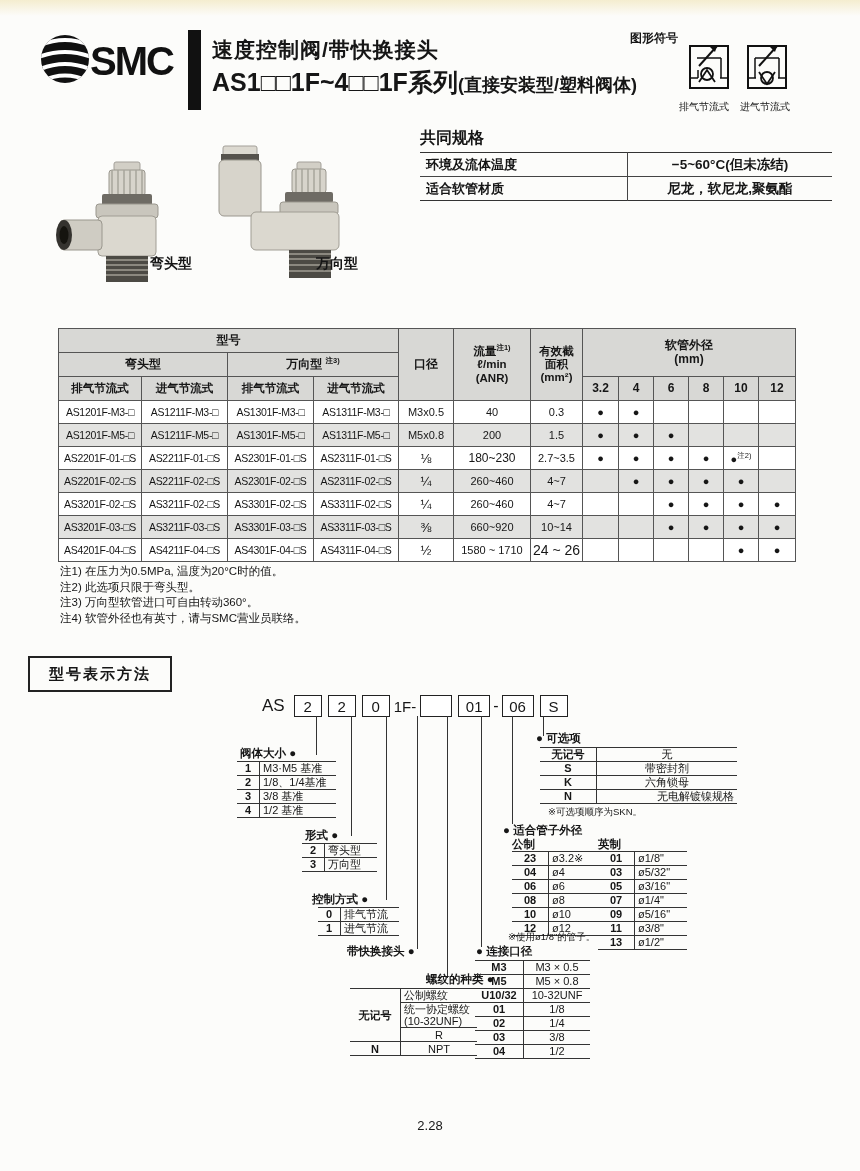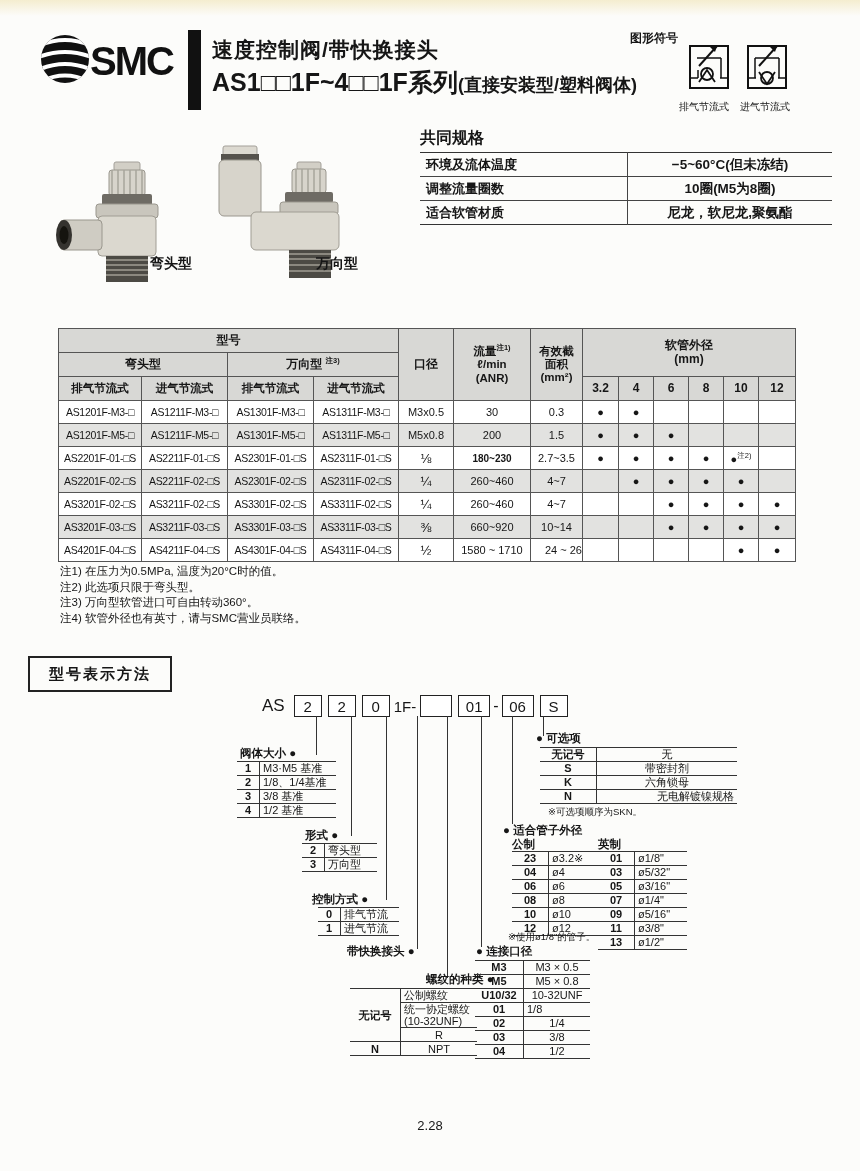--- a/index.html
+++ b/index.html
@@ -151,24 +151,20 @@
 <div class="prod-label" style="left:316px;top:255px;">万向型</div>
 
 <div class="cs-title">共同规格</div>
 <table class="cs-table">
     <tbody id="cs-body">
       <tr>
         <td class="k">环境及流体温度</td>
         <td class="v">−5~60°C(但未冻结)</td>
       </tr>
       <tr>
-        <td class="k">调整流量圈数</td>
-        <td class="v">10圈(M5为8圈)</td>
-      </tr>
-      <tr>
         <td class="k">适合软管材质</td>
         <td class="v">尼龙，软尼龙,聚氨酯</td>
       </tr>
     </tbody>
   </table>
 
 <table class="main-table">
   <colgroup>
     <col style="width:83px">
       <col style="width:86px">
@@ -221,21 +217,21 @@
         <th>12</th>
       </tr>
   </thead>
   <tbody id="mt-body">
       <tr>
         <td class="model">AS1201F-M3-□</td>
         <td class="model">AS1211F-M3-□</td>
         <td class="model">AS1301F-M3-□</td>
         <td class="model">AS1311F-M3-□</td>
         <td class="port">M3x0.5</td>
-        <td style="font-size: 11px;">30</td>
+        <td style="font-size: 11px;">40</td>
         <td style="font-size: 11px;">0.3</td>
         <td><span class="dot">●</span></td>
         <td><span class="dot">●</span></td>
         <td></td>
         <td></td>
         <td></td>
         <td></td>
       </tr>
       <tr class="alt">
         <td class="model">AS1201F-M5-□</td>
@@ -251,21 +247,21 @@
         <td></td>
         <td></td>
         <td></td>
       </tr>
       <tr>
         <td class="model">AS2201F-01-□S</td>
         <td class="model">AS2211F-01-□S</td>
         <td class="model">AS2301F-01-□S</td>
         <td class="model">AS2311F-01-□S</td>
         <td class="port frac">⅛</td>
-        <td style="font-size: 10px; font-weight: bold;">180~230</td>
+        <td style="font-size: 12px;">180~230</td>
         <td style="font-size: 11px;">2.7~3.5</td>
         <td><span class="dot">●</span></td>
         <td><span class="dot">●</span></td>
         <td><span class="dot">●</span></td>
         <td><span class="dot">●</span></td>
         <td><span class="dot">●</span><sup class="tin">注2)</sup></td>
         <td></td>
       </tr>
       <tr class="alt">
         <td class="model">AS2201F-02-□S</td>
@@ -312,21 +308,21 @@
         <td><span class="dot">●</span></td>
         <td><span class="dot">●</span></td>
       </tr>
       <tr>
         <td class="model">AS4201F-04-□S</td>
         <td class="model">AS4211F-04-□S</td>
         <td class="model">AS4301F-04-□S</td>
         <td class="model">AS4311F-04-□S</td>
         <td class="port frac">½</td>
         <td style="font-size: 11px;">1580 ~ 1710</td>
-        <td style="font-size: 11px; text-align: right;">24 ~ 26</td>
+        <td style="font-size: 14px;">24 ~ 26</td>
         <td></td>
         <td></td>
         <td></td>
         <td></td>
         <td><span class="dot">●</span></td>
         <td><span class="dot">●</span></td>
       </tr>
     </tbody>
 </table>
 
@@ -531,21 +527,21 @@
       <tr>
         <td class="k" style="width: 42px;">M5</td>
         <td style="width: 60px; text-align: center;">M5 × 0.8</td>
       </tr>
       <tr>
         <td class="k" style="width: 42px;">U10/32</td>
         <td style="width: 60px; text-align: center;">10-32UNF</td>
       </tr>
       <tr>
         <td class="k" style="width: 42px;">01</td>
-        <td style="width: 60px; text-align: left;">1/8</td>
+        <td style="width: 60px; text-align: center;">1/8</td>
       </tr>
       <tr>
         <td class="k" style="width: 42px;">02</td>
         <td style="width: 60px; text-align: center;">1/4</td>
       </tr>
       <tr>
         <td class="k" style="width: 42px;">03</td>
         <td style="width: 60px; text-align: center;">3/8</td>
       </tr>
       <tr>

